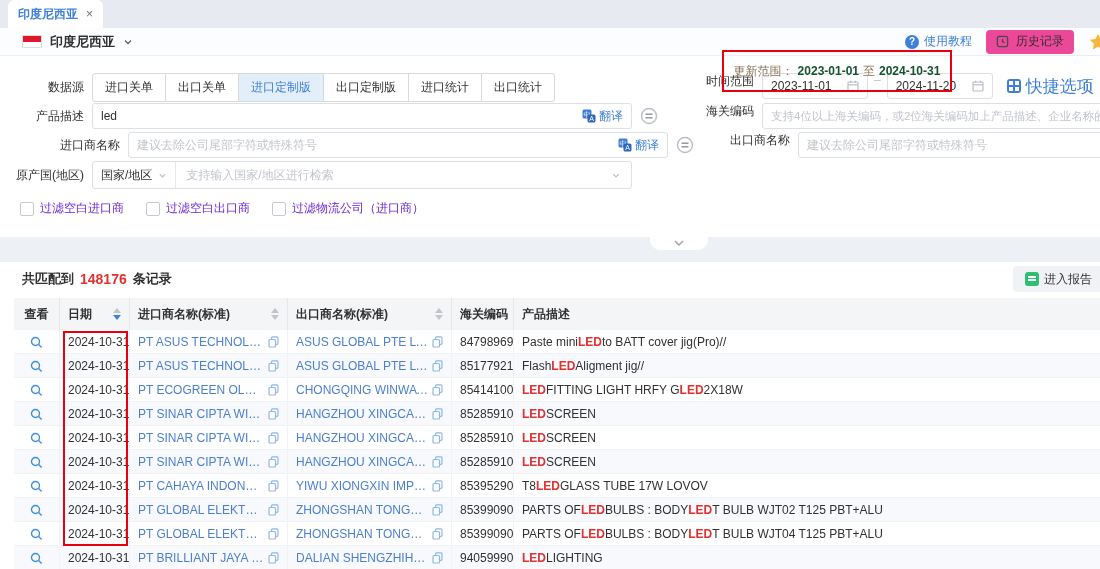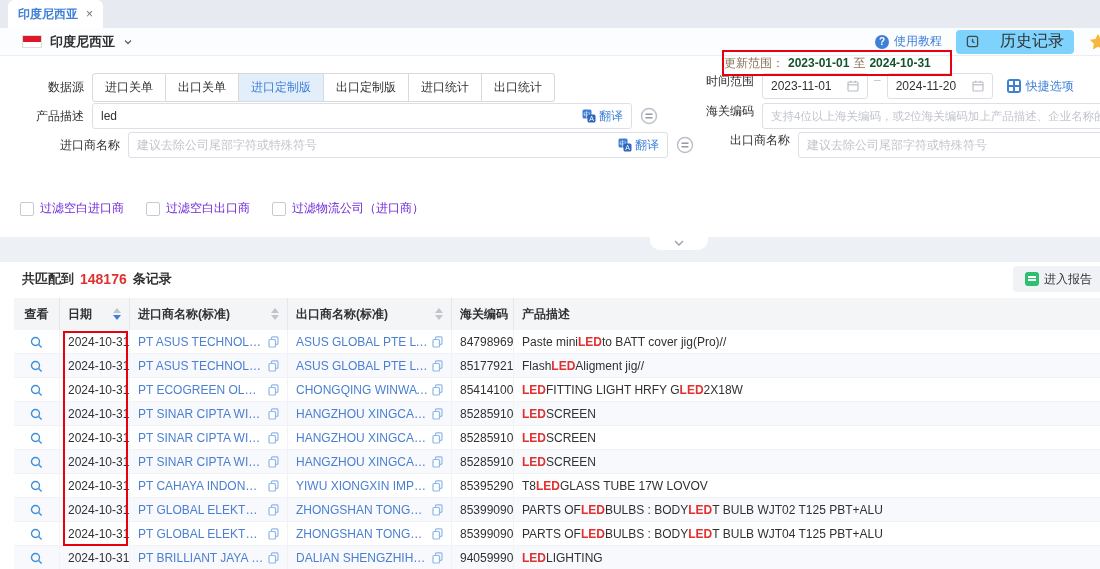--- a/index.html
+++ b/index.html
@@ -13,21 +13,21 @@
 
   
   .toolbar { position:absolute; top:28px; left:0; width:1100px; height:28px; background:#fcfdfe; border-bottom:1px solid #ebedf1; display:flex; align-items:center; overflow:hidden; }
   .flag { width:20px; height:13px; margin-left:22px; border:1px solid #ddd; display:flex; flex-direction:column; }
   .flag .r { flex:1; background:#e0162b; } .flag .w { flex:1; background:#fff; }
   .country { font-size:13px; color:#303133; font-weight:bold; margin-left:8px; }
   .chev { width:10px; height:10px; margin-left:8px; }
   .tb-right { margin-left:auto; display:flex; align-items:center; gap:14px; padding-right:0; }
   .tutorial { display:flex; align-items:center; gap:5px; color:#3e7fd8; font-size:12px; cursor:pointer; }
   .qcircle { width:14px; height:14px; border-radius:50%; background:#3e7fd8; color:#fff; font-size:10px; font-weight:bold; display:flex; align-items:center; justify-content:center; }
-  .history { display:flex; align-items:center; gap:21px; background:#7dd3fc; border-radius:4px; height:24px; padding:0 10px; font-size:16px; color:#303133; cursor:pointer; }
+  .history { display:flex; align-items:center; gap:7px; background:#ec4899; border-radius:4px; height:24px; padding:0 10px; font-size:12px; color:#303133; cursor:pointer; }
   .star { width:20px; height:20px; margin-right:-8px; }
 
   
   .formpanel { position:absolute; top:56px; left:0; width:1100px; height:181px; background:#fff; }
   .frow { position:absolute; left:0; width:1100px; display:flex; align-items:center; }
   .flabel { width:92px; text-align:right; font-size:12px; color:#303133; padding-right:8px; flex:none; }
   .rlabel { width:98px; text-align:right; font-size:12px; color:#303133; padding-right:8px; flex:none; }
   .rcol { position:absolute; left:664px; top:0; display:flex; }
 
   .seggroup { display:flex; }
@@ -37,21 +37,21 @@
   .seg.on { background:#e3eefb; color:#3e7fd8; border-color:#d9d9d9; }
 
   .inp { border:1px solid #dcdfe6; border-radius:3px; height:26px; display:flex; align-items:center; padding:0 8px; font-size:12px; color:#303133; background:#fff; position:relative; }
   .inp input { border:none; outline:none; flex:1; font-size:12px; color:#303133; font-family:inherit; background:transparent; min-width:0; }
   .inp input::placeholder { color:#c0c4cc; }
   .translate { display:flex; align-items:center; gap:3px; color:#3e7fd8; font-size:12px; cursor:pointer; flex:none; }
   .circlebtn { width:18px; height:18px; margin-left:8px; cursor:pointer; flex:none; }
 
   .datebox { width:106px; } .datebox .cal { margin-left:auto; }
   .dash { color:#c0c4cc; margin:0 6px; font-size:12px; }
-  .quick { display:flex; align-items:center; gap:5px; color:#3e7fd8; font-size:12px; margin-left:14px; cursor:pointer; white-space:nowrap; }
+  .quick { display:flex; align-items:center; gap:5px; color:#3e7fd8; font-size:17px; margin-left:14px; cursor:pointer; white-space:nowrap; }
   .quickicon { width:14px; height:14px; border-radius:3px; background:#3e7fd8; display:grid; grid-template-columns:4px 4px; grid-template-rows:4px 4px; gap:2px; place-content:center; }
   .quickicon i { background:#fff; display:block; }
 
   .originbox { width:540px; height:28px; border:1px solid #dcdfe6; border-radius:3px; display:flex; align-items:center; font-size:12px; }
   .origin-sel { display:flex; align-items:center; gap:6px; padding:0 8px; border-right:1px solid #e6e8ec; height:100%; color:#303133; cursor:pointer; white-space:nowrap; }
   .origin-ph { color:#c0c4cc; padding-left:10px; flex:1; }
   .origin-caret { padding-right:10px; }
 
   .cbrow { gap:22px; }
   .cb { display:flex; align-items:center; gap:6px; font-size:12px; color:#6d28d9; cursor:pointer; }
@@ -83,21 +83,21 @@
   .car-up { width:0; height:0; border-left:4px solid transparent; border-right:4px solid transparent; border-bottom:5px solid #c0c4cc; }
   .car-dn { width:0; height:0; border-left:4px solid transparent; border-right:4px solid transparent; border-top:5px solid #c0c4cc; }
   .car-dn.on { border-top-color:#3e7fd8; }
   .lnk { color:#4a7fd1; text-decoration:none; overflow:hidden; text-overflow:ellipsis; white-space:nowrap; flex:1; cursor:pointer; }
   .cpy { flex:none; margin-left:4px; cursor:pointer; display:flex; }
   .mag { cursor:pointer; display:flex; margin:0 auto; }
   .led { color:#e03131; font-weight:bold; }
 
   
   .ann { position:absolute; border:2px solid #e8000d; pointer-events:none; z-index:50; }
-  .ann-update { left:722px; top:50px; width:230px; height:26px; display:flex; align-items:center; gap:4px; font-size:12px; background:transparent; }
+  .ann-update { left:722px; top:50px; width:230px; height:42px; display:flex; align-items:center; justify-content:center; gap:4px; font-size:12px; background:transparent; }
   .upd-label { color:#8b7355; }
   .upd-date { color:#14532d; font-weight:bold; }
   .ann-dates { left:63px; top:331px; width:65px; height:215px; }
 </style>
 </head>
 <body>
 
 <div class="tabbar">
   <div class="tab">
     <span class="tab-title">印度尼西亚</span>
@@ -224,20 +224,35 @@
         <line x1="5.5" y1="10.8" x2="12.5" y2="10.8" stroke="#8c919a" stroke-width="1.4"></line>
       </svg>
     <div class="rcol">
       <span class="rlabel">出口商名称</span>
       <div class="inp" style="width:354px;">
         <input placeholder="建议去除公司尾部字符或特殊符号" style="">
       </div>
     </div>
   </div>
 
+  <div class="frow" style="top:105px;">
+    <span class="flabel">原产国(地区)</span>
+    <div class="originbox">
+      <span class="origin-sel">
+        <span>国家/地区</span>
+        <svg width="9" height="9" viewBox="0 0 10 10">
+            <polyline points="2,3.5 5,6.5 8,3.5" fill="none" stroke="#b9bec7" stroke-width="1.3"></polyline>
+          </svg>
+      </span>
+      <span class="origin-ph">支持输入国家/地区进行检索</span>
+      <svg class="origin-caret" width="20" height="9" viewBox="0 0 10 10">
+          <polyline points="2,3.5 5,6.5 8,3.5" fill="none" stroke="#b9bec7" stroke-width="1.3"></polyline>
+        </svg>
+    </div>
+  </div>
 
   <div class="frow cbrow" style="top:144px; left:20px; width:660px;">
       <label class="cb">
         <span class="cbbox"></span>
         <span>过滤空白进口商</span>
       </label>
       <label class="cb">
         <span class="cbbox"></span>
         <span>过滤空白出口商</span>
       </label>

